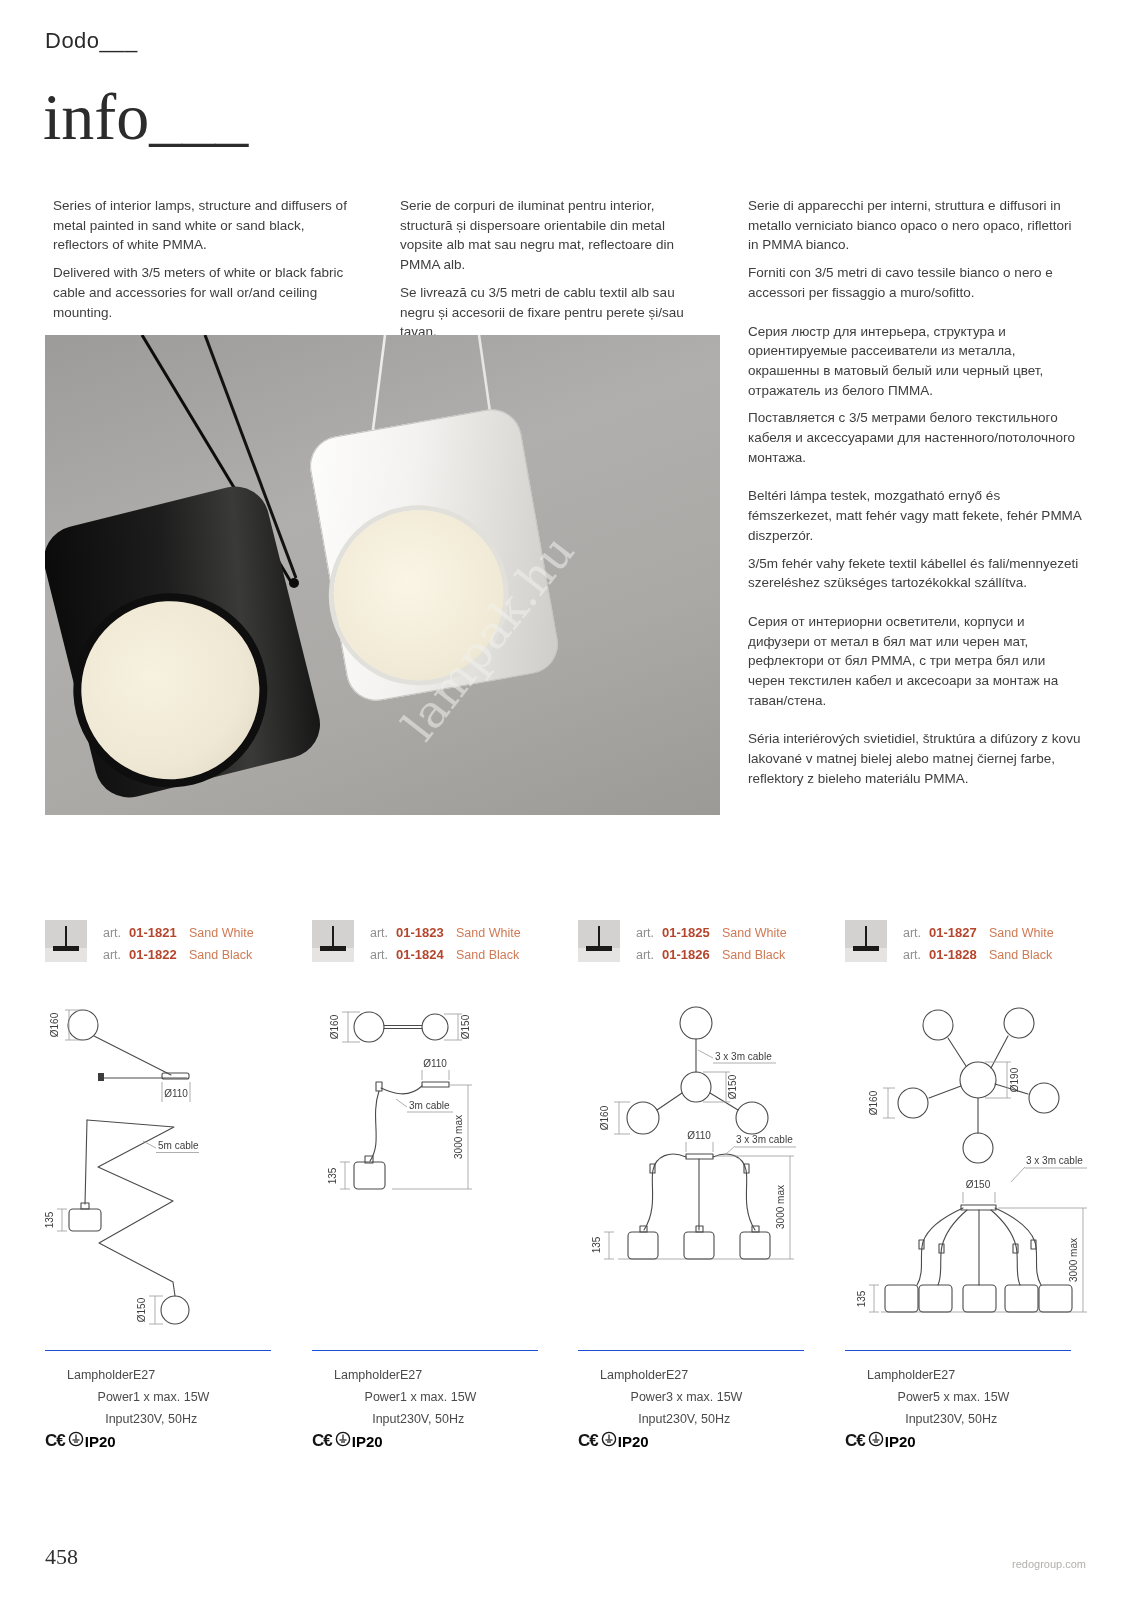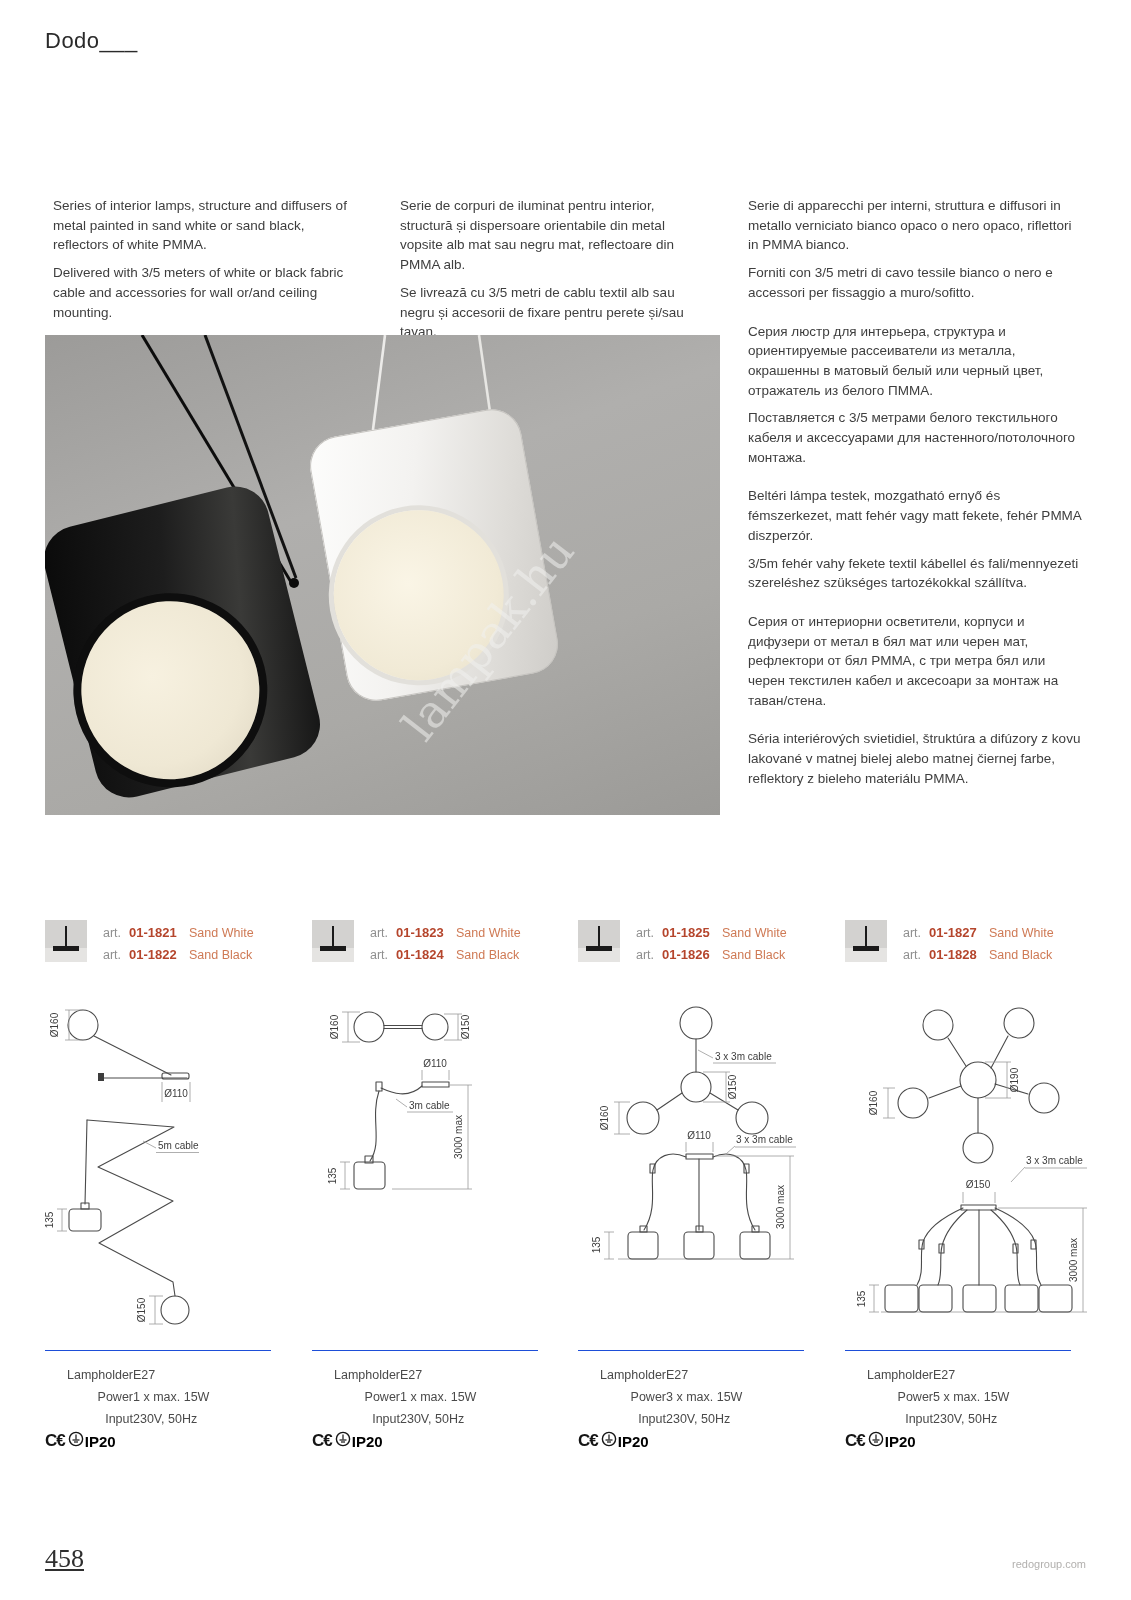--- a/index.html
+++ b/index.html
@@ -52,29 +52,30 @@
   .dimtext { font-family:"Liberation Sans", sans-serif; font-size:10px; fill:#3d3d3d; }
 
   .specs { position:absolute; left:0; top:430px; width:226px; border-top:1px solid #1d4ed8; padding-top:13px;text-align:right; }
   .spec-row { display:flex; font-size:12.5px; color:#4a4a4a; line-height:22px; }
   .spec-label { width:88px; }
   .cert-row { display:flex; align-items:center; margin-top:1px; }
   .ce-mark { font-size:17px; font-weight:700; color:#151515; letter-spacing:-1px; }
   .earth-icon { margin:0 1px 0 3px; }
   .ip-mark { font-size:15px; font-weight:700; color:#000000; letter-spacing:0px; }
 
-  .page-number { position:absolute; left:45px; top:1544px; font-family:"Liberation Serif", serif; font-size:26px; color:#2f2f2f;text-decoration:underline; }
+  .page-number { position:absolute; left:45px; top:1544px; font-family:"Liberation Serif", serif; font-size:22px; color:#2f2f2f; }
   .website { position:absolute; right:45px; top:1558px; font-size:11px; color:#b2b0ae; }
 </style>
 </head>
 <body>
 
 <div id="page">
 
   <div class="brand">Dodo___</div>
+  <div class="big-title">info___</div>
 
   <div id="col-en" class="desc-col">
     <p>Series of interior lamps, structure and diffusers of metal painted in sand white or sand black, reflectors of white PMMA.</p>
     <p>Delivered with 3/5 meters of white or black fabric cable and accessories for wall or/and ceiling mounting.</p>
   </div>
   <div id="col-ro" class="desc-col">
     <p>Serie de corpuri de iluminat pentru interior, structură și dispersoare orientabile din metal vopsite alb mat sau negru mat, reflectoare din PMMA alb.</p>
     <p>Se livrează cu 3/5 metri de cablu textil alb sau negru și accesorii de fixare pentru perete și/sau tavan.</p>
   </div>
   <div id="col-x3" class="desc-col">

